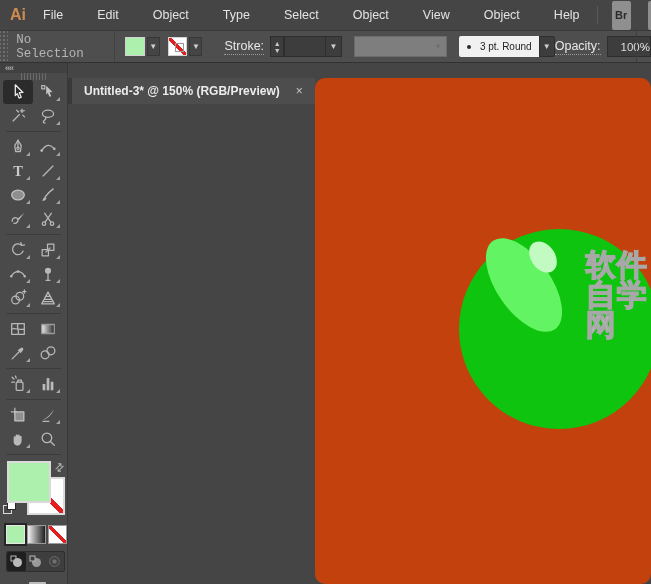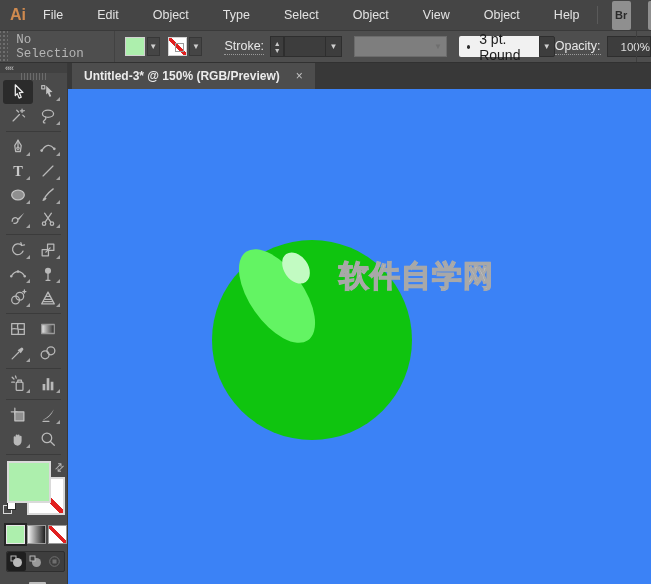--- a/index.html
+++ b/index.html
@@ -36,21 +36,21 @@
   .cb-label { font-size:12.5px; color:#e8e8e8; border-bottom:1px dotted #9a9a9a; padding-bottom:1px; }
   .stepper { width:15px; height:21px; background:#3d3d3d; border:1px solid #2e2e2e; display:flex; flex-direction:column;
              align-items:center; justify-content:center; color:#c9c9c9; font-size:7px; line-height:7px; margin-left:6px; }
   .dd-box { height:21px; background:#3d3d3d; border:1px solid #2e2e2e; display:flex; align-items:center; }
   .dd-box .dd-arrow { width:16px; height:100%; border-left:1px solid #2e2e2e; display:flex; align-items:center;
                       justify-content:center; color:#cfcfcf; font-size:8px; }
   .profile-dd { width:100px; height:21px; background:#7e7e7e; border:1px solid #6b6b6b; margin-left:12px;
                 display:flex; align-items:center; justify-content:flex-end; }
   .profile-dd span { color:#6f6f6f; font-size:8px; padding-right:4px; }
   .brush-box { margin-left:12px; width:86px; height:21px; background:#f1f1f1; border-radius:2px 0 0 2px;
-               display:flex; align-items:center; font-size:14px; color:#1d1d1d; }
+               display:flex; align-items:center; font-size:10px; color:#1d1d1d; }
   .brush-dot { width:4px; height:4px; border-radius:50%; background:#2b2b2b; margin:0 9px 0 8px; }
   .brush-chev { width:17px; height:21px; background:#3d3d3d; border:1px solid #2e2e2e; border-radius:0 2px 2px 0;
                 display:flex; align-items:center; justify-content:center; color:#cfcfcf; font-size:8px; }
   .opacity-box { margin-left:6px; width:46px; height:21px; background:#3d3d3d; border:1px solid #2e2e2e;
                  color:#dcdcdc; font-size:11.5px; display:flex; align-items:center; padding-left:13px; }
   .cb-overflow { position:absolute; right:0; top:0; width:15px; height:31px; border-left:1px solid #3e3e3e;
                  display:flex; align-items:center; justify-content:center; color:#d0d0d0; font-size:11px; }
 
   
   .main { display:flex; height:521px; }
@@ -86,26 +86,26 @@
       background:linear-gradient(45deg, transparent 42%, #e02020 42%, #e02020 58%, transparent 58%); }
 
   .modes-row { margin:7px 0 0 6px; display:flex; width:59px; height:21px; background:#3e3e3e;
                border:1px solid #2e2e2e; border-radius:2px; flex:none; }
   .mode-btn { width:19px; height:19px; display:flex; align-items:center; justify-content:center; }
   .mode-btn.active { background:#1f1f1f; border-radius:2px; }
   .mode-btn.disabled { opacity:.4; }
 
   .screen-mode { margin:8px auto 0; flex:none; }
 
-  .content { flex:1; display:flex; flex-direction:column; }
+  .content { flex:1; display:flex; flex-direction:row;margin-top:15px; }
   .tabbar { height:26px; background:#383838; display:flex; }
   .tab { height:26px; margin-left:4px; background:#4d4d4d; display:flex; align-items:center; padding:0 12px; gap:16px; }
   .tab-title { font-size:12px; font-weight:bold; color:#ececec; white-space:nowrap; }
   .tab-close { font-size:12px; color:#c4c4c4; cursor:default; }
-  .canvas { flex:1; background:#3b82f6; position:relative; overflow:hidden; }
+  .canvas { flex:1; background:#c2410c; position:relative; overflow:hidden;border-radius:10px; }
   .artwork-svg { position:absolute; left:0; top:0; }
 
   .watermark { position:absolute; left:271px; top:172px; pointer-events:none; }
   .wm-title { font-size:30px; font-weight:bold; letter-spacing:1px; line-height:30px;
               color:rgba(255,255,255,.92); -webkit-text-stroke:1.2px #a8a8a8; text-shadow:0 0 1px #a8a8a8; }
   .wm-sub { margin-top:1px; font-size:13px; font-weight:bold; letter-spacing:2px;
             color:rgba(255,255,255,.92); -webkit-text-stroke:0.8px #a8a8a8; text-shadow:0 0 1px #a8a8a8; }
 
   svg.ic { display:block; }
 </style>

